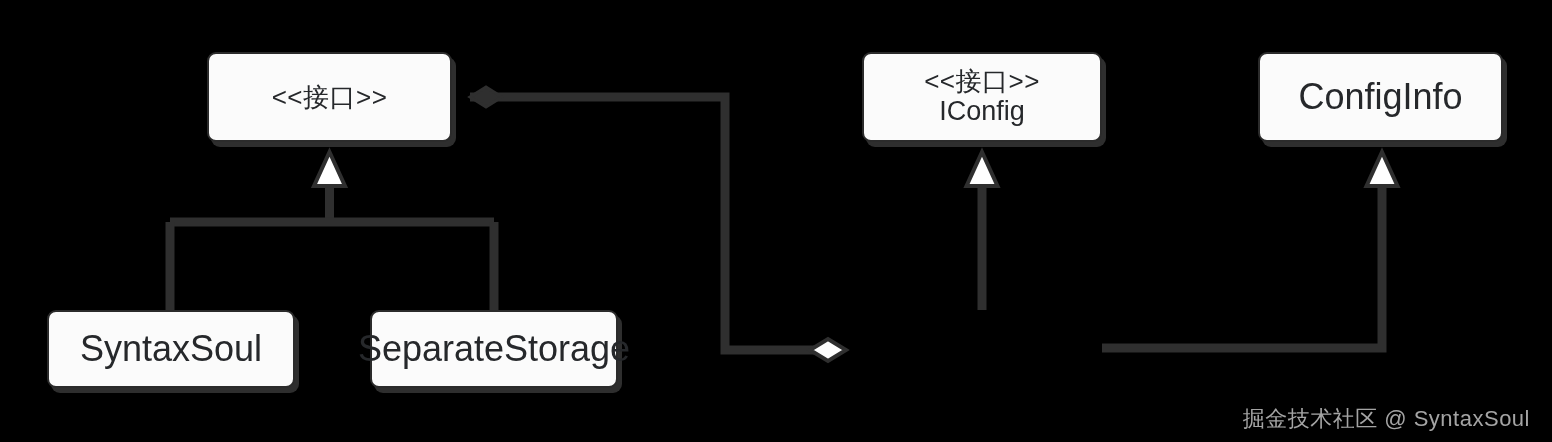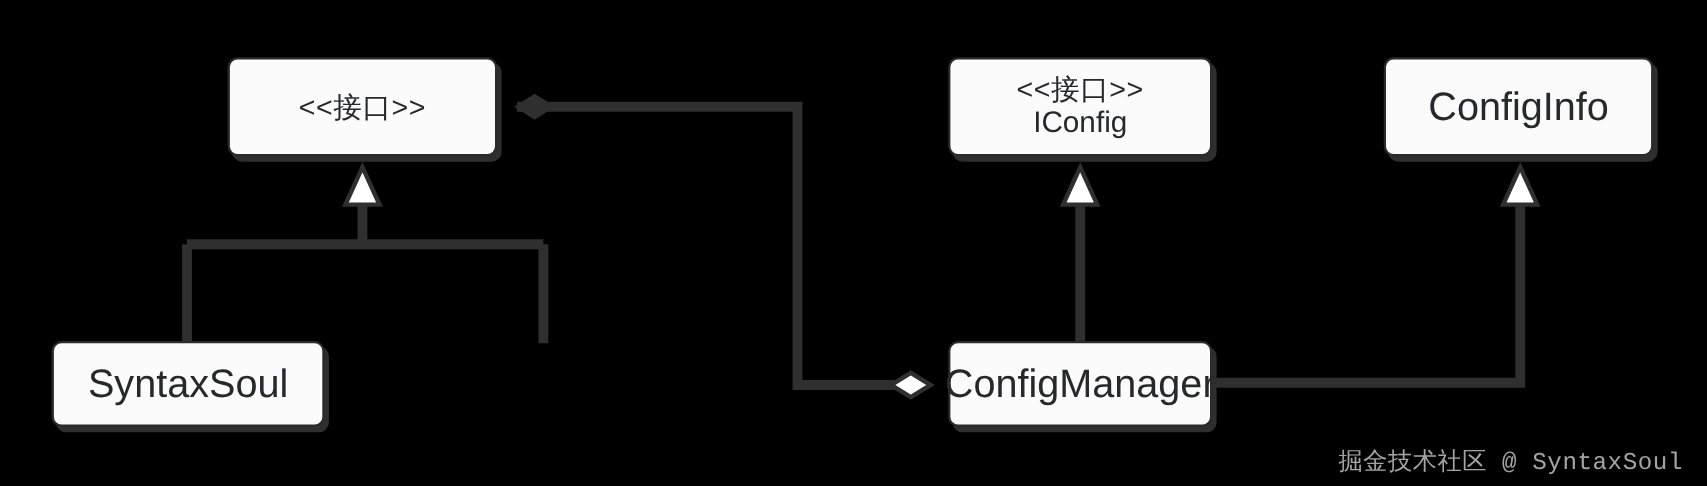--- a/index.html
+++ b/index.html
@@ -57,21 +57,21 @@
     position: absolute;
     right: 22px;
     bottom: 8px;
     font-size: 22px;
     color: #c9c9c9;
     opacity: 0.82;
     letter-spacing: 0.5px;
     white-space: nowrap;
     text-shadow: 0 1px 0 #000;
     z-index: 4;
-    font-family: Liberation Mono, monospace;
+    font-family: Liberation Sans, sans-serif;
   }
 </style>
 </head>
 <body>
 
 <div id="diagram-canvas">
 
   <svg id="edge-layer" viewBox="0 0 1552 442" width="1552" height="442" xmlns="http://www.w3.org/2000/svg">
 
     <g>
@@ -116,20 +116,20 @@
   </div>
 
   <div class="uml-box single" style="left:1258px; top:52px; width:245px; height:90px;">
     <div class="uml-name">ConfigInfo</div>
   </div>
 
   <div class="uml-box single" style="left:47px; top:310px; width:248px; height:78px;">
     <div class="uml-name">SyntaxSoul</div>
   </div>
 
+  <div class="uml-box single" style="left:370px; top:310px; width:248px; height:78px;">
+    <div class="uml-name">SeparateStorage</div>
+  </div>
 
-  <div class="uml-box single" style="left:862px; top:310px; width:240px; height:78px;">
-    <div class="uml-name">ConfigManager</div>
-  </div>
 
   <div id="watermark">掘金技术社区 @ SyntaxSoul</div>
 
 </div>
 
 </body></html>

